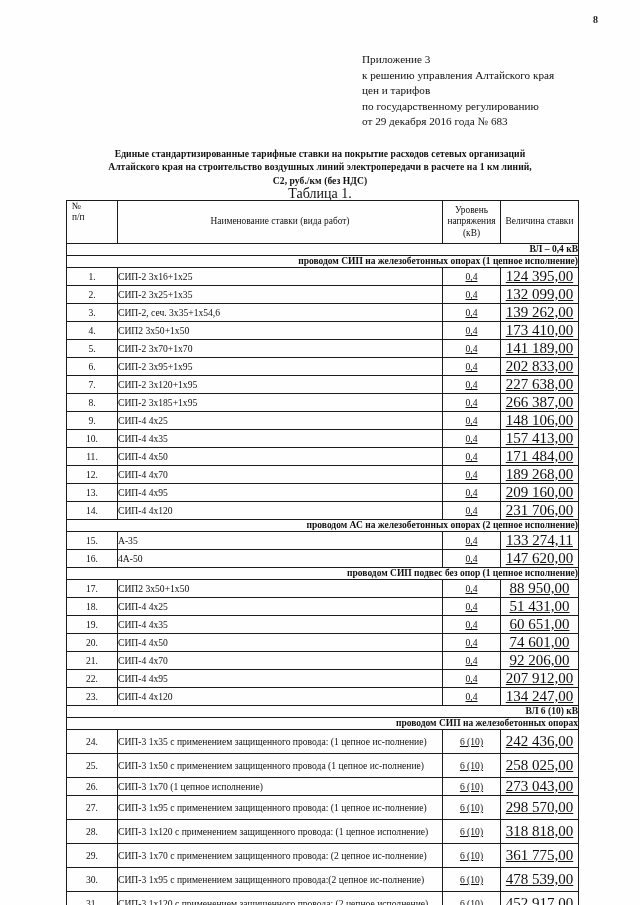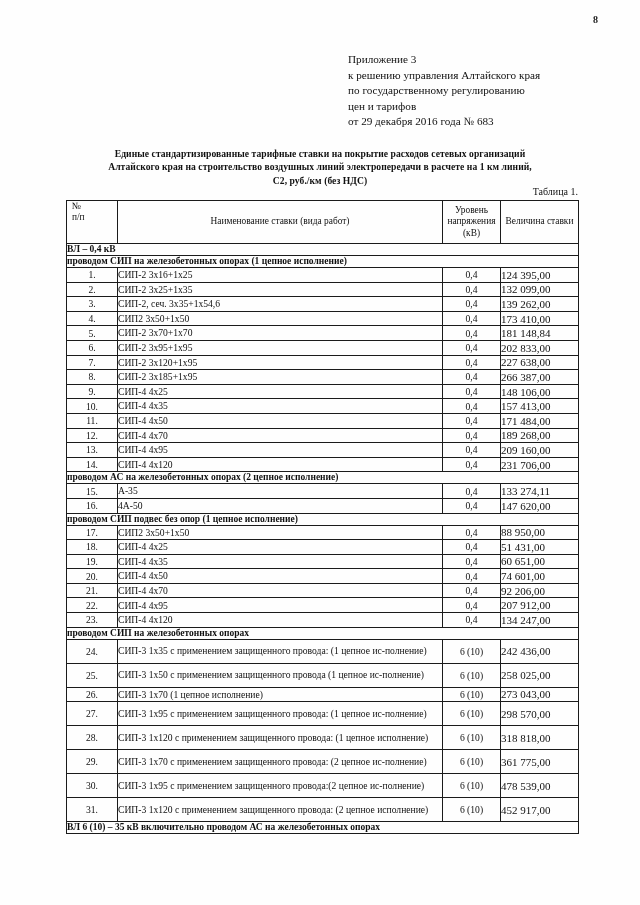--- a/index.html
+++ b/index.html
@@ -26,21 +26,21 @@
     top: 14px;
     right: 42px;
     font-size: 10px;
     font-weight: bold;
     color: #1a1a1a;
   }
   
   .approval-block {
     position: absolute;
     top: 52px;
-    left: 348px;
+    left: 362px;
     font-size: 11.2px;
     line-height: 15.6px;
     color: #111;
     white-space: nowrap;
   }
   .approval-block div { margin: 0; }
 
   
   .doc-title {
     position: absolute;
@@ -51,23 +51,23 @@
     font-size: 9.6px;
     font-weight: bold;
     line-height: 13.4px;
     letter-spacing: 0.05px;
   }
   .table-caption {
     position: absolute;
     top: 186px;
     left: 62px;
     width: 516px;
-    text-align: right;
+    text-align: center;
     padding-right: 2px;
-    font-size: 10px;
+    font-size: 14px;
   }
 
   
   table.rates {
     position: absolute;
     top: 200px;
     left: 66px;
     width: 512px;
     border-collapse: collapse;
     table-layout: fixed;
@@ -90,61 +90,63 @@
     line-height: 11.4px;
     padding: 3px 2px;
     height: 42px;
   }
   th.head.left-head {
     text-align: left;
     padding-left: 5px;
     vertical-align: top;
   }
   td.section {
-    text-align: left;
+    text-align: right;
     font-weight: bold;
     font-size: 9.5px;
     padding: 2px 0 2.5px 0;
     line-height: 11px;
   }
   td.num {
     text-align: center;
     font-size: 9.6px;
     padding: 1.5px 0;
   }
   td.name {
     text-align: left;
     padding: 1.5px 0 1.5px 5px;
     font-size: 9.6px;
     line-height: 11.4px;
   }
   td.volt {
     text-align: center;
     font-size: 9.6px;
+    text-decoration: underline;
   }
   td.value {
-    text-align: left;
+    text-align: center;
     padding-right: 7px;
-    font-size: 11px;
+    font-size: 15px;
+    text-decoration: underline;
   }
   tr.tall td { height: 23px; }
   tr.single td { height: 13.6px; }
 </style>
 </head>
 <body>
 
 <div class="page">
 
   <div class="page-number">8</div>
 
   <div class="approval-block">
     <div>Приложение 3</div>
     <div>к решению управления Алтайского края</div>
+    <div>цен и тарифов</div>
     <div>по государственному регулированию</div>
-    <div>цен и тарифов</div>
     <div>от 29 декабря 2016 года № 683</div>
   </div>
 
   <div class="doc-title">
     <div>Единые стандартизированные тарифные ставки на покрытие расходов сетевых организаций</div>
     <div>Алтайского края на строительство воздушных линий электропередачи в расчете на 1 км линий,</div>
     <div>С2, руб./км (без НДС)</div>
   </div>
 
   <div class="table-caption">Таблица 1.</div>
@@ -199,21 +201,21 @@
         <tr class="single">
           <td class="num">4.</td>
           <td class="name">СИП2 3x50+1x50</td>
           <td class="volt">0,4</td>
           <td class="value">173 410,00</td>
         </tr>
         <tr class="single">
           <td class="num">5.</td>
           <td class="name">СИП-2 3x70+1x70</td>
           <td class="volt">0,4</td>
-          <td class="value">181 148,84</td>
+          <td class="value">141 189,00</td>
         </tr>
         <tr class="single">
           <td class="num">6.</td>
           <td class="name">СИП-2 3x95+1x95</td>
           <td class="volt">0,4</td>
           <td class="value">202 833,00</td>
         </tr>
         <tr class="single">
           <td class="num">7.</td>
           <td class="name">СИП-2 3x120+1x95</td>
@@ -316,20 +318,23 @@
           <td class="volt">0,4</td>
           <td class="value">207 912,00</td>
         </tr>
         <tr class="single">
           <td class="num">23.</td>
           <td class="name">СИП-4 4x120</td>
           <td class="volt">0,4</td>
           <td class="value">134 247,00</td>
         </tr>
         <tr>
+          <td class="section" colspan="4">ВЛ 6 (10) кВ</td>
+        </tr>
+        <tr>
           <td class="section" colspan="4">проводом СИП на железобетонных опорах</td>
         </tr>
         <tr class="tall">
           <td class="num">24.</td>
           <td class="name">СИП-3 1x35 с применением защищенного провода: (1 цепное ис-полнение)</td>
           <td class="volt">6 (10)</td>
           <td class="value">242 436,00</td>
         </tr>
         <tr class="tall">
           <td class="num">25.</td>

